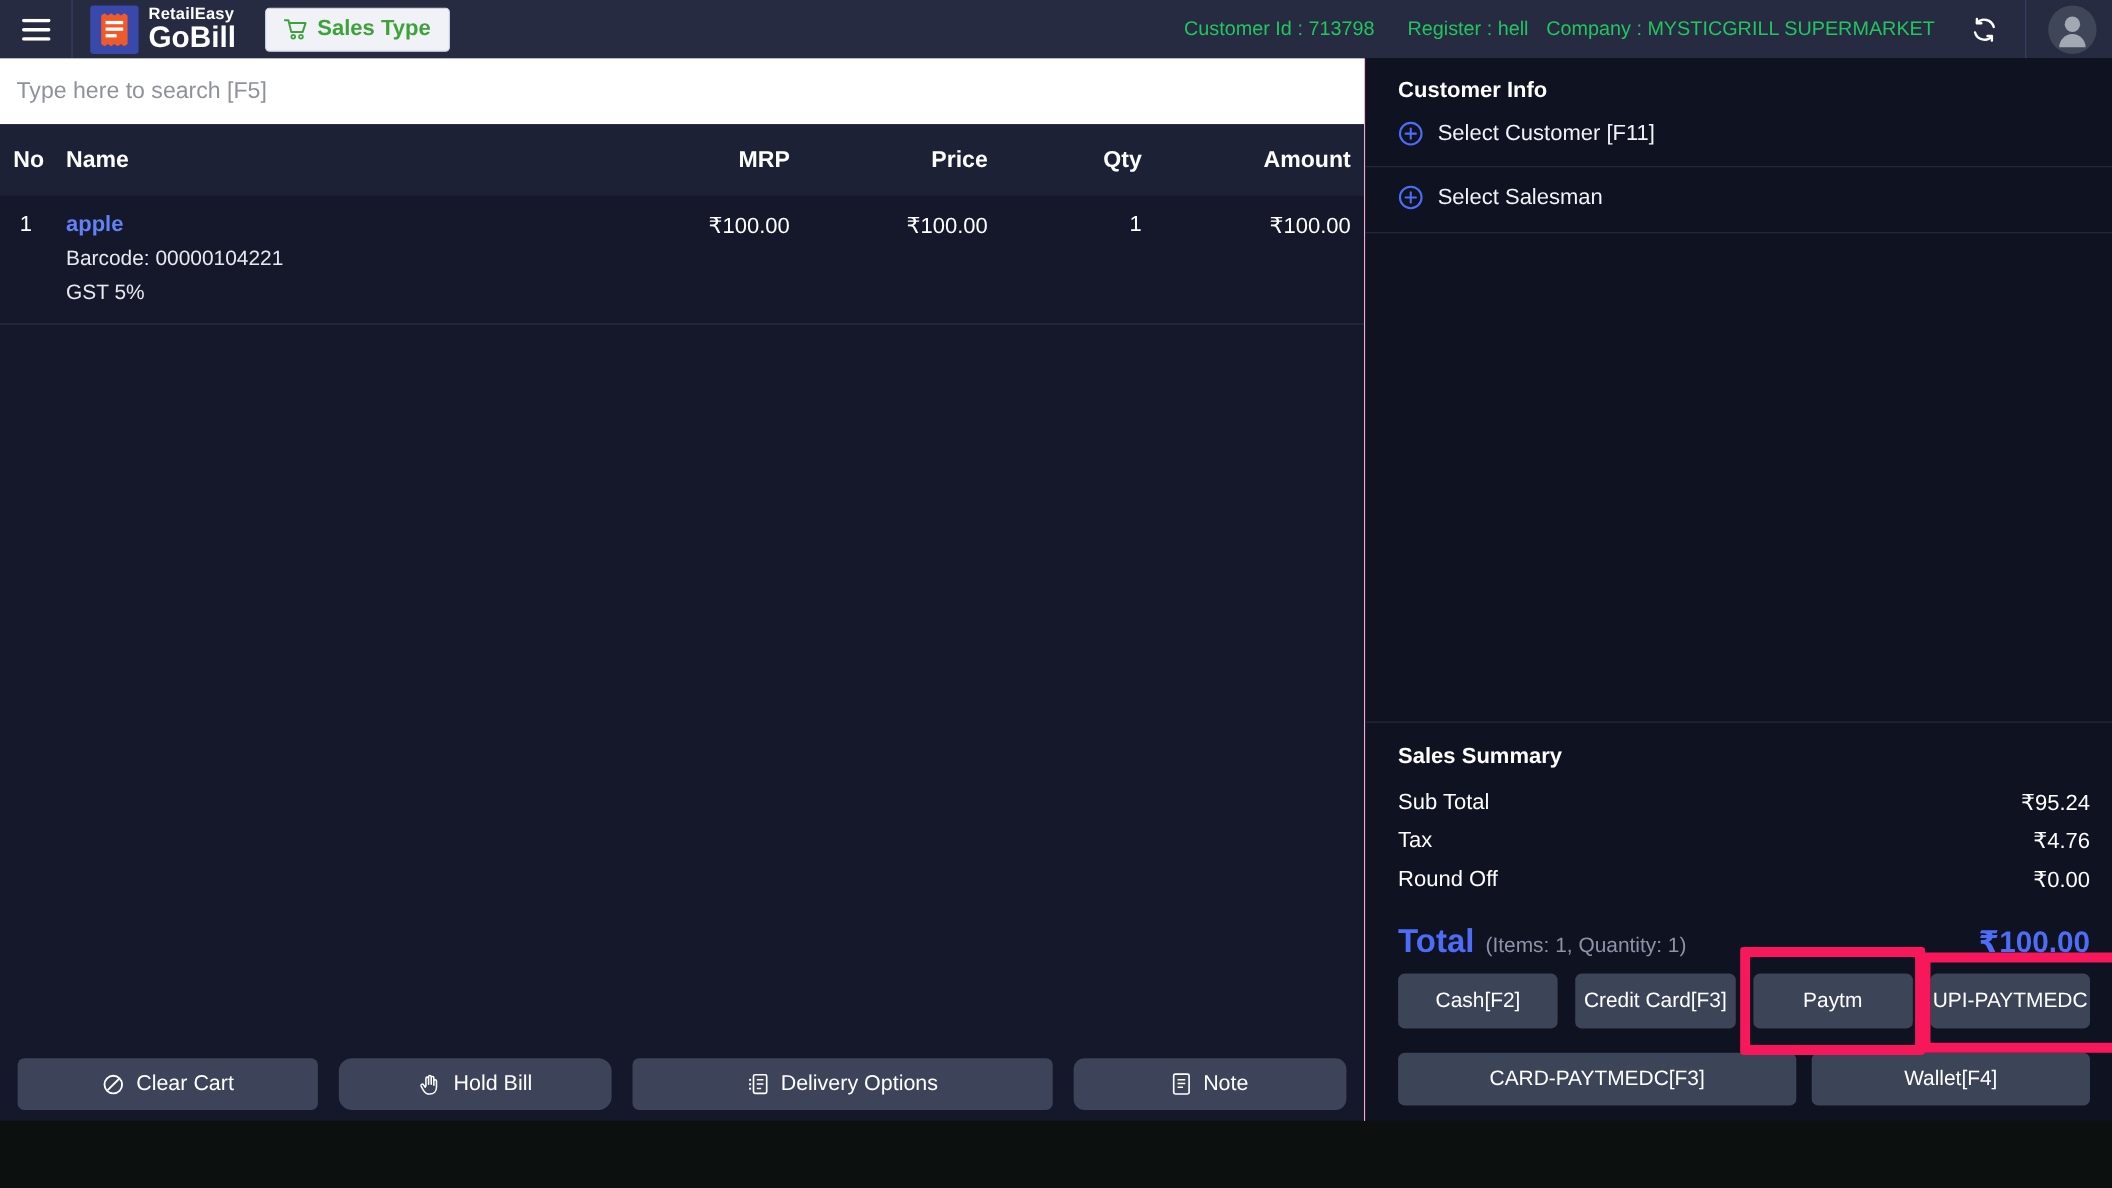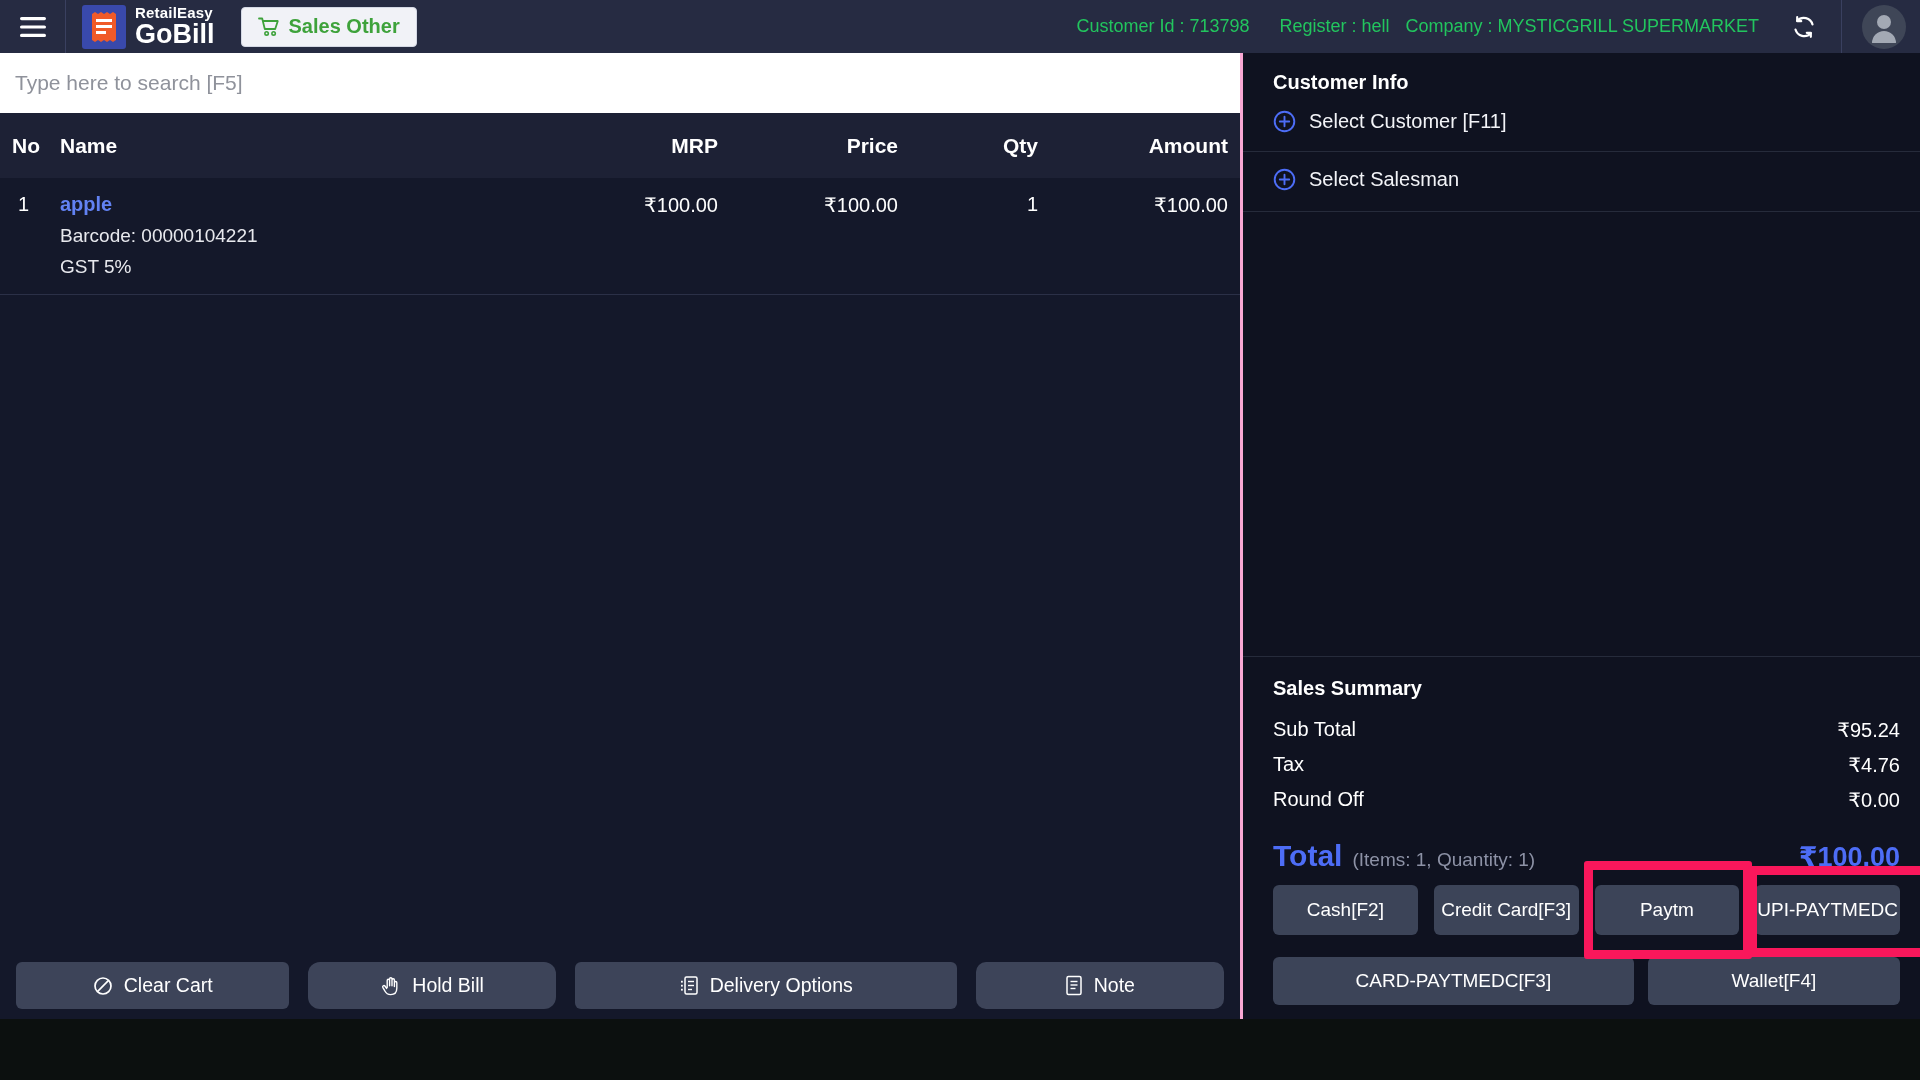--- a/index.html
+++ b/index.html
@@ -48,21 +48,21 @@
   .item-sub { font-size:19px; color:#e8e9ee; margin-top:9px; }
   .tfill { flex:1; }
 
   .actionbar { display:flex; gap:19px; padding:0 16px 10px; }
   .act-btn { height:47px; background:#3d4459; border:none; border-radius:6px; color:#fff;
              font-size:19.5px; display:flex; align-items:center; justify-content:center; gap:11px;
              cursor:pointer; font-family:inherit; }
   .ab1{flex:272;} .ab2{flex:246;border-radius:12px;} .ab3{flex:380;} .ab4{flex:247;border-radius:10px;}
 
   
-  .panel { flex:1; background:#0f1220; border-left:3px solid #f9a8d4; position:relative;
+  .panel { flex:1; background:#0f1220; border-left:1px solid #f9a8d4; position:relative;
            display:flex; flex-direction:column; padding:18px 20px 14px 30px; color:#fff; }
   .sec-title { font-size:20px; font-weight:700; }
   .select-row { display:flex; align-items:center; gap:13px; margin-top:16px; font-size:20px;
                 color:#f2f3f7; cursor:pointer; }
   .pdiv { height:1px; background:#262b3b; margin-left:-30px; margin-right:-20px; }
   .pdiv.d1 { margin-top:18px; }
   .pt16 { margin-top:16px; }
   .pdiv.d2 { margin-top:20px; }
   .pspacer { flex:1; }
 
@@ -115,21 +115,21 @@
         <div class="brand-l1">RetailEasy</div>
         <div class="brand-l2">GoBill</div>
       </div>
     </div>
     <div class="tab-salesbill">
       <svg width="22" height="21" viewBox="0 0 22 21">
         <path d="M1 2.5h3.2l2.6 10.5h10.4l2.6-8H5.5" fill="none" stroke="#3ea23b" stroke-width="1.8" stroke-linecap="round" stroke-linejoin="round"></path>
         <circle cx="8.6" cy="17.4" r="1.7" fill="none" stroke="#3ea23b" stroke-width="1.6"></circle>
         <circle cx="15.6" cy="17.4" r="1.7" fill="none" stroke="#3ea23b" stroke-width="1.6"></circle>
       </svg>
-      <span>Sales Other</span>
+      <span>Sales Type</span>
     </div>
     <div class="tb-spacer"></div>
     <div class="tb-meta">Customer Id : 713798</div>
     <div class="tb-meta">Register : hell</div>
     <div class="tb-meta" style="margin-left:16px;">Company : MYSTICGRILL SUPERMARKET</div>
     <button class="tb-refresh">
       <svg width="26" height="26" viewBox="0 0 26 26">
         <path d="M21.5 10.5 A9 9 0 0 0 6.2 6.8" fill="none" stroke="#fff" stroke-width="2.2" stroke-linecap="round"></path>
         <path d="M6.2 3.2 v4 h4" fill="none" stroke="#fff" stroke-width="2.2" stroke-linecap="round" stroke-linejoin="round"></path>
         <path d="M4.5 15.5 A9 9 0 0 0 19.8 19.2" fill="none" stroke="#fff" stroke-width="2.2" stroke-linecap="round"></path>

